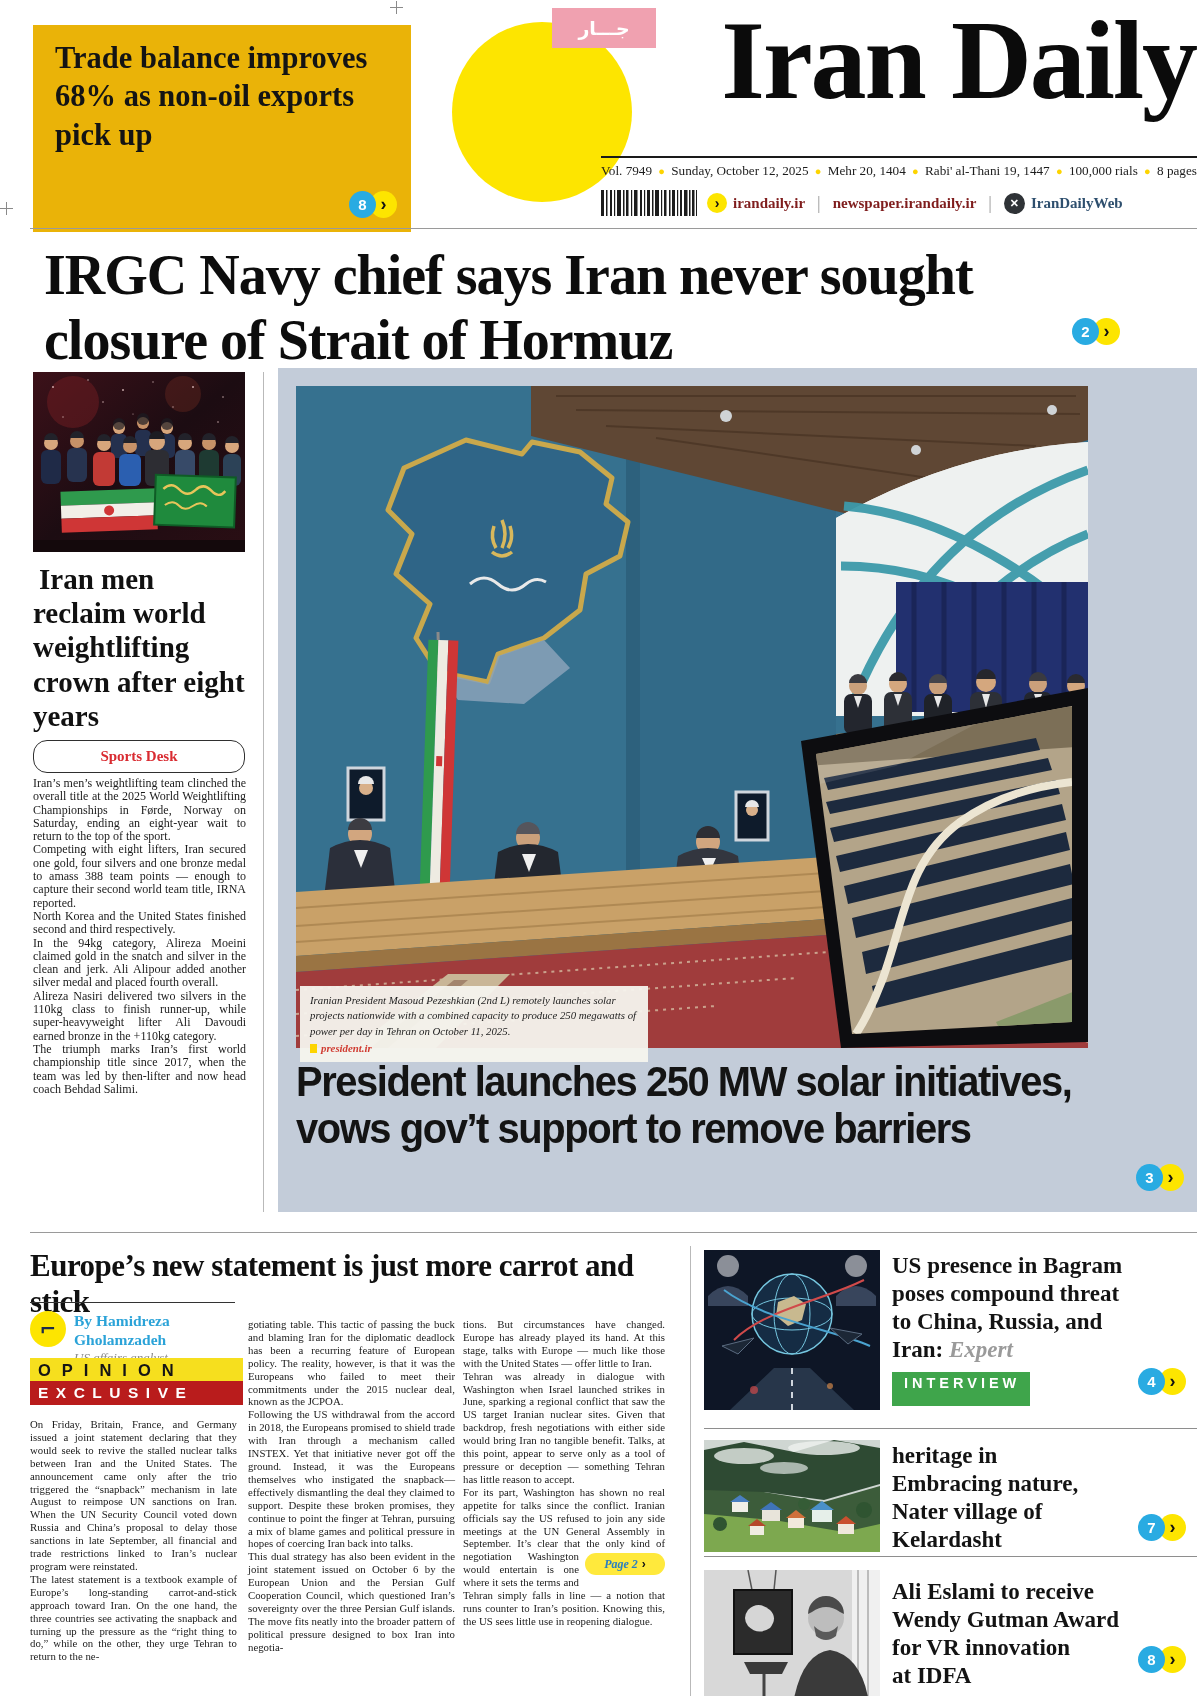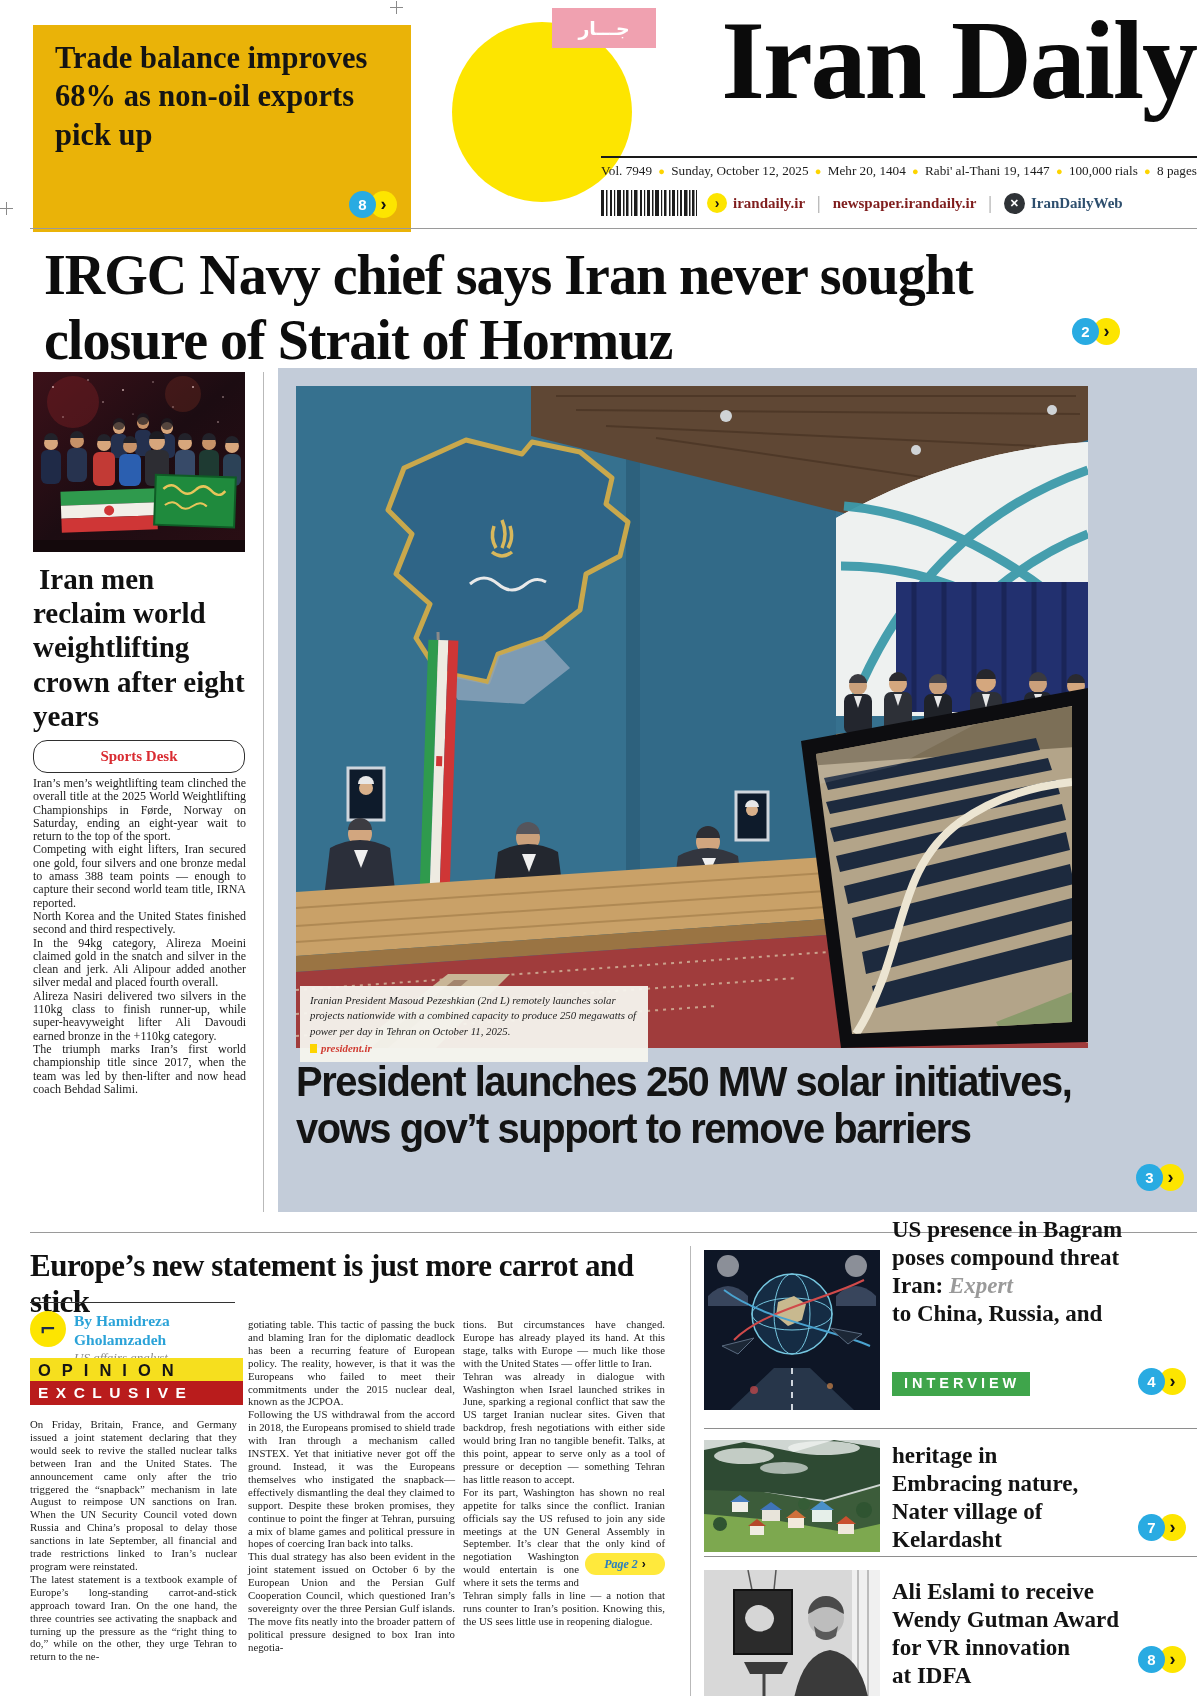--- a/index.html
+++ b/index.html
@@ -88,21 +88,21 @@
   .page-pill{float:right;width:80px;height:22px;margin:3px 0 3px 6px;background:#ffe93c;border-radius:11px;
              display:flex;align-items:center;justify-content:center;font-weight:bold;font-style:italic;
              font-size:12px;color:#2a7fc1;}
   .page-pill .pa{color:#111;font-style:normal;margin-left:4px;font-family:"Liberation Sans",sans-serif;}
   
   .rail-img{position:absolute;left:704px;width:176px;}
   .rail-text{position:absolute;left:892px;width:302px;font-weight:bold;font-size:23px;line-height:1.22;color:#131313;}
   .rail-text .em{font-style:italic;color:#9a9a9a;}
   .tag{position:absolute;left:892px;display:inline-flex;align-items:center;background:#3fa54b;color:#fff;
        font-family:"Liberation Sans",sans-serif;font-weight:bold;font-size:14.5px;letter-spacing:4px;
-       padding:3px 10px 5px 12px;}
+       padding:3px 10px 15px 12px;}
   .rail-hr{position:absolute;left:704px;width:493px;height:1px;background:#8e8e8e;}
 </style>
 </head>
 <body>
 
 <div class="page">
 
   <div class="crop" style="left:390px;top:1px;"></div>
   <div class="crop" style="left:0px;top:202px;"></div>
 
@@ -548,28 +548,28 @@
       <polygon points="18,96 50,88 34,104" fill="#1c2736" stroke="#5a6b80" stroke-width="1"></polygon>
       <polygon points="158,84 126,78 144,94" fill="#1c2736" stroke="#5a6b80" stroke-width="1"></polygon>
     </g>
     <polygon points="70,118 106,118 150,160 26,160" fill="#27364a"></polygon>
     <g stroke="#cfd6dd" stroke-width="2" stroke-dasharray="6 6">
         <line x1="88" y1="118" x2="88" y2="160"></line>
       </g>
     <circle cx="50" cy="140" r="4" fill="#d04a4a" opacity="0.7"></circle>
       <circle cx="126" cy="136" r="3" fill="#d0884a" opacity="0.7"></circle>
   </svg>
-  <div class="rail-text" style="top:1216px;">
+  <div class="rail-text" style="top:1252px;">
     <div>US presence in Bagram</div>
     <div>poses compound threat</div>
+    <div>to China, Russia, and</div>
     <div>
       <span>Iran:</span>
       <span class="em">Expert</span>
     </div>
-    <div>to China, Russia, and</div>
   </div>
   <div class="tag" style="top:1372px;">INTERVIEW</div>
   <div class="badges" style="left:1138px;top:1368px;">
     <span class="b-num">4</span>
     <span class="b-arr">›</span>
   </div>
 
   <div class="rail-hr" style="top:1428px;"></div>
 
   <svg class="rail-img" style="top:1440px;height:112px;" viewBox="0 0 176 112" preserveAspectRatio="none">

